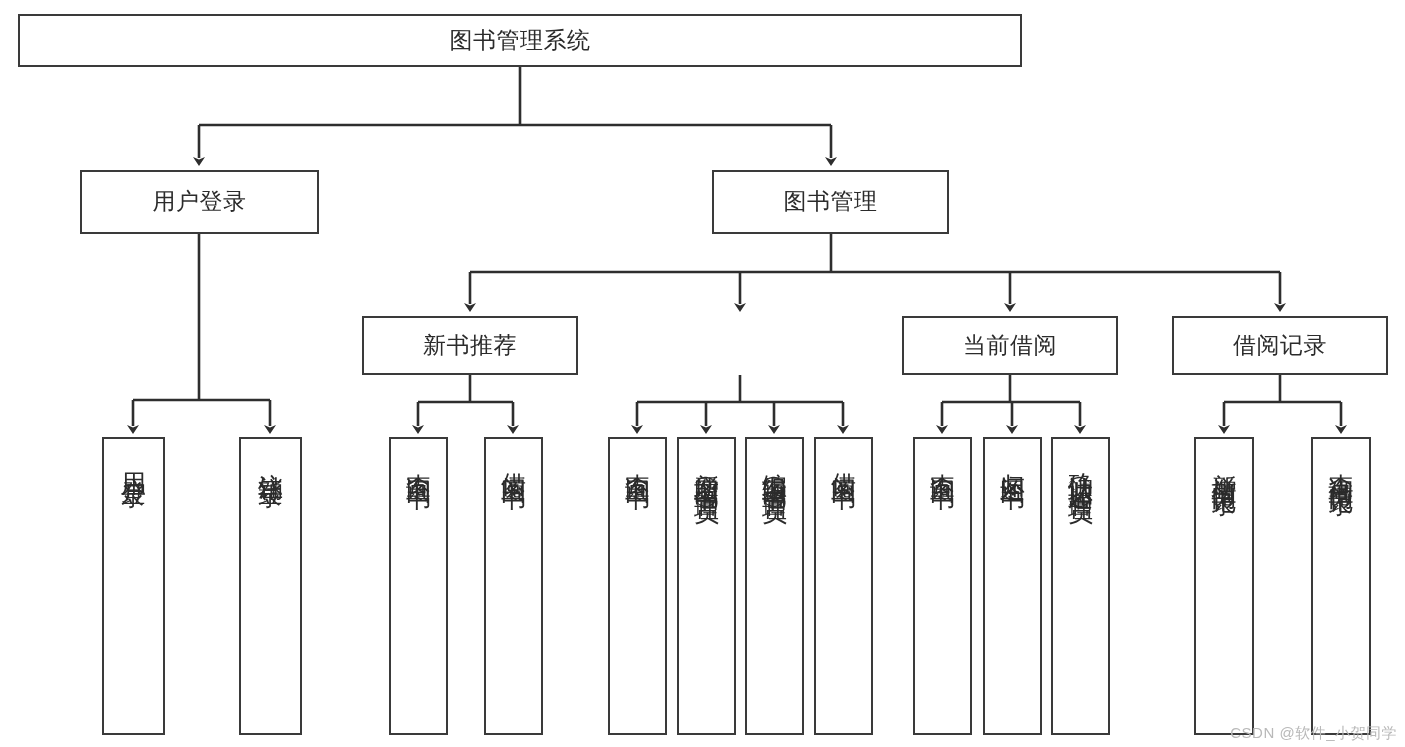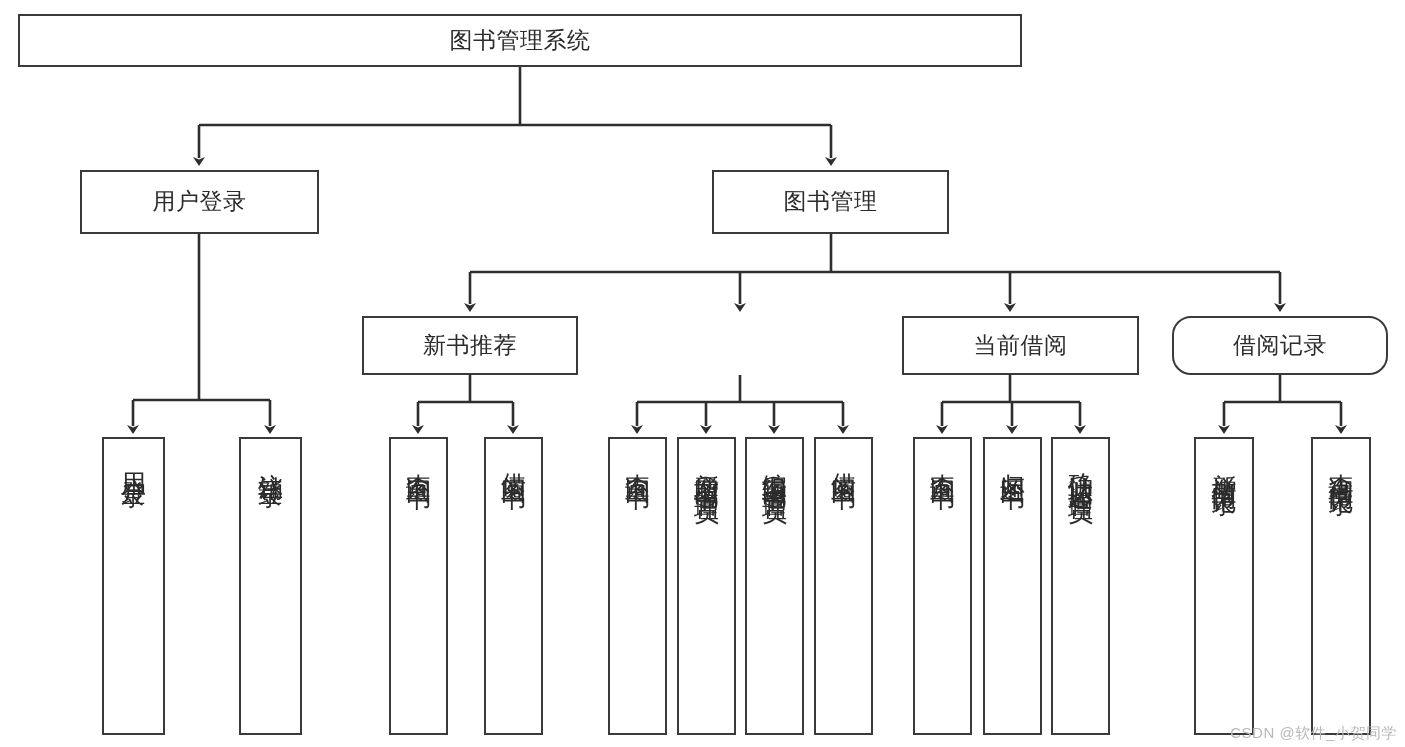--- a/index.html
+++ b/index.html
@@ -136,25 +136,25 @@
 
   <div class="node horizontal" style="left: 712px; top: 170px; width: 237px; height: 64px;">
     <span class="label">图书管理</span>
   </div>
 
   <div class="node horizontal" style="left: 362px; top: 316px; width: 216px; height: 59px;">
     <span class="label">新书推荐</span>
   </div>
 
 
-  <div class="node horizontal" style="left: 902px; top: 316px; width: 237px; height: 59px;">
+  <div class="node horizontal" style="left: 902px; top: 316px; width: 216px; height: 59px;">
     <span class="label">当前借阅</span>
   </div>
 
-  <div class="node horizontal" style="left: 1172px; top: 316px; width: 216px; height: 59px; border-radius: 19px;">
+  <div class="node horizontal" style="left: 1172px; top: 316px; width: 216px; height: 59px;">
     <span class="label">借阅记录</span>
   </div>
 
   <div class="node vertical" style="left: 102px; top: 437px; width: 63px; height: 298px;">
     <span class="label">用户登录</span>
   </div>
 
   <div class="node vertical" style="left: 239px; top: 437px; width: 63px; height: 298px;">
     <span class="label">注销登录</span>
   </div>

